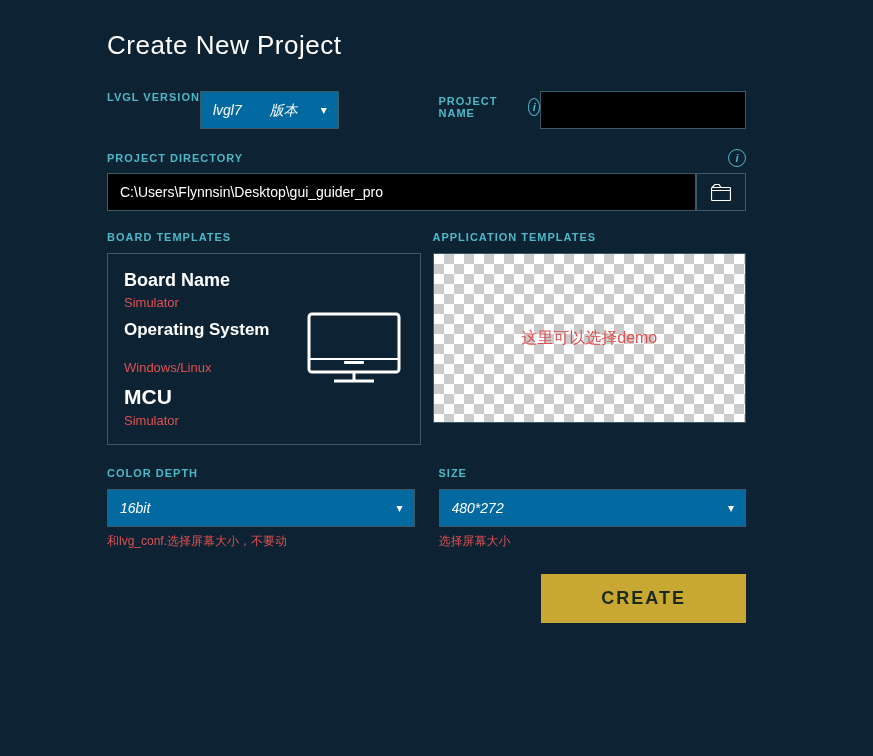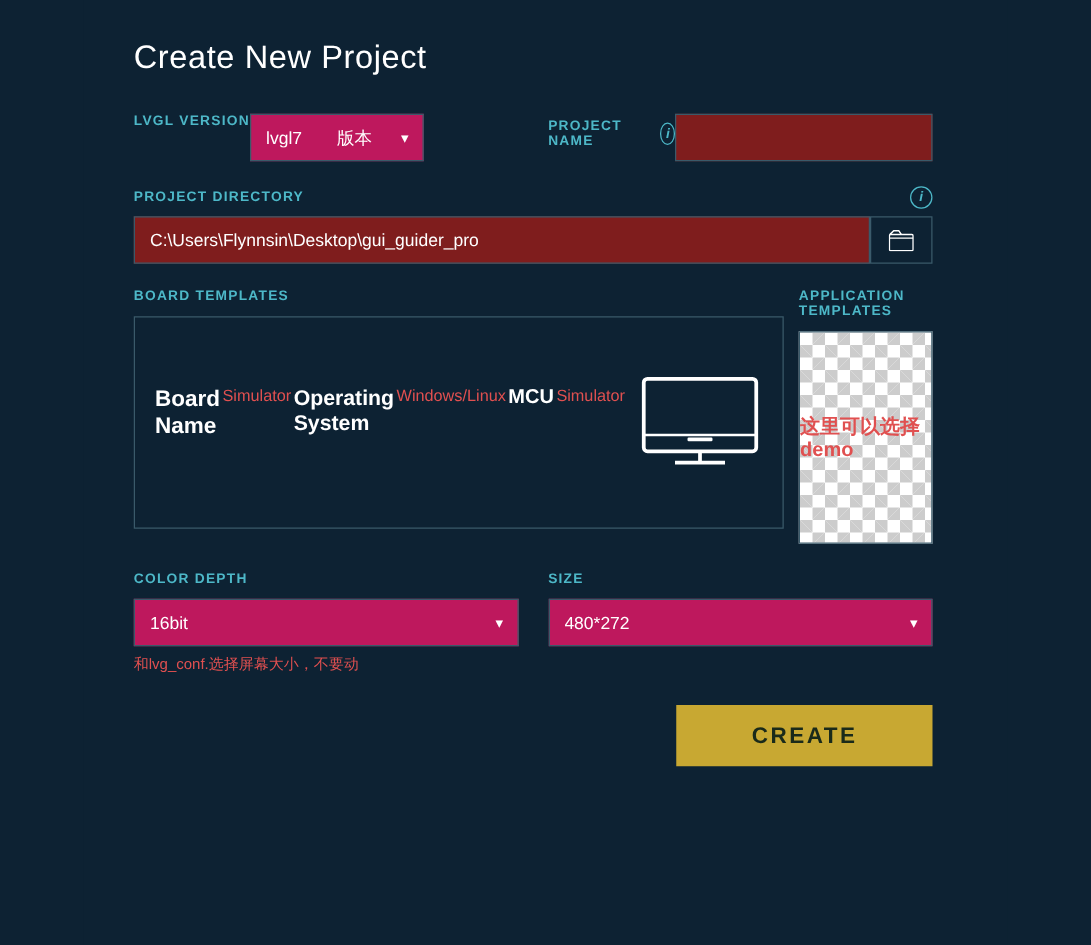--- a/index.html
+++ b/index.html
@@ -78,43 +78,44 @@
       font-style: italic;
       font-weight: bold;
     }
 
     .select-wrapper {
       position: relative;
     }
 
     select {
       width: 100%;
-      background-color: #be185d;
+      background-color: #0369a1;
       border: 1px solid #3a5a6a;
       color: #ffffff;
       padding: 10px 40px 10px 12px;
       font-size: 14px;
       appearance: none;
       cursor: pointer;
       outline: none;
+      font-style: italic;
     }
 
     .select-arrow {
       position: absolute;
       right: 12px;
       top: 50%;
       transform: translateY(-50%);
       color: #ffffff;
       pointer-events: none;
       font-size: 12px;
     }
 
     input[type="text"] {
       width: 100%;
-      background-color: #7f1d1d;
+      background-color: #000000;
       border: 1px solid #3a5a6a;
       color: #ffffff;
       padding: 10px 12px;
       font-size: 14px;
       outline: none;
     }
 
     .directory-row {
       display: flex;
       gap: 0;
@@ -171,21 +172,21 @@
       padding: 16px;
       display: flex;
       align-items: center;
       justify-content: space-between;
       background-color: #0d2233;
       min-height: 170px;
     }
 
     .board-info {
       display: flex;
-      flex-direction: row;
+      flex-direction: column;
       gap: 2px;
     }
 
     .board-name {
       font-size: 18px;
       font-weight: 700;
       color: #ffffff;
       margin-bottom: 2px;
     }
 
@@ -202,21 +203,21 @@
       margin-bottom: 18px;
     }
 
     .board-os-val {
       font-size: 13px;
       color: #e05050;
       margin-bottom: 8px;
     }
 
     .board-mcu {
-      font-size: 16px;
+      font-size: 21px;
       font-weight: 700;
       color: #ffffff;
       margin-bottom: 2px;
     }
 
     .board-mcu-val {
       font-size: 13px;
       color: #e05050;
     }
 
@@ -242,28 +243,28 @@
       display: flex;
       align-items: center;
       justify-content: center;
       position: relative;
     }
 
     .app-template-text {
       font-size: 16px;
       color: #e05050;
       background: transparent;
-      font-weight: bold;
+      font-weight: normal;
     }
 
     .bottom-row {
       display: flex;
       gap: 24px;
       margin-bottom: 24px;
-      align-items: flex-start;
+      align-items: flex-end;
     }
 
     .bottom-field {
       flex: 1;
     }
 
     .hint-text {
       font-size: 12px;
       color: #e05050;
       margin-top: 6px;
@@ -393,20 +394,21 @@
       <div class="section-label">SIZE</div>
       <div class="select-wrapper">
         <select>
           <option value="480*272">480*272</option>
           <option value="800*480">800*480</option>
           <option value="1024*600">1024*600</option>
           <option value="320*240">320*240</option>
         </select>
         <span class="select-arrow">▾</span>
       </div>
+      <div class="hint-text">选择屏幕大小</div>
     </div>
   </div>
 
   <div class="create-section">
     <button class="create-btn">CREATE</button>
   </div>
 
 </div>
 
 </body></html>

